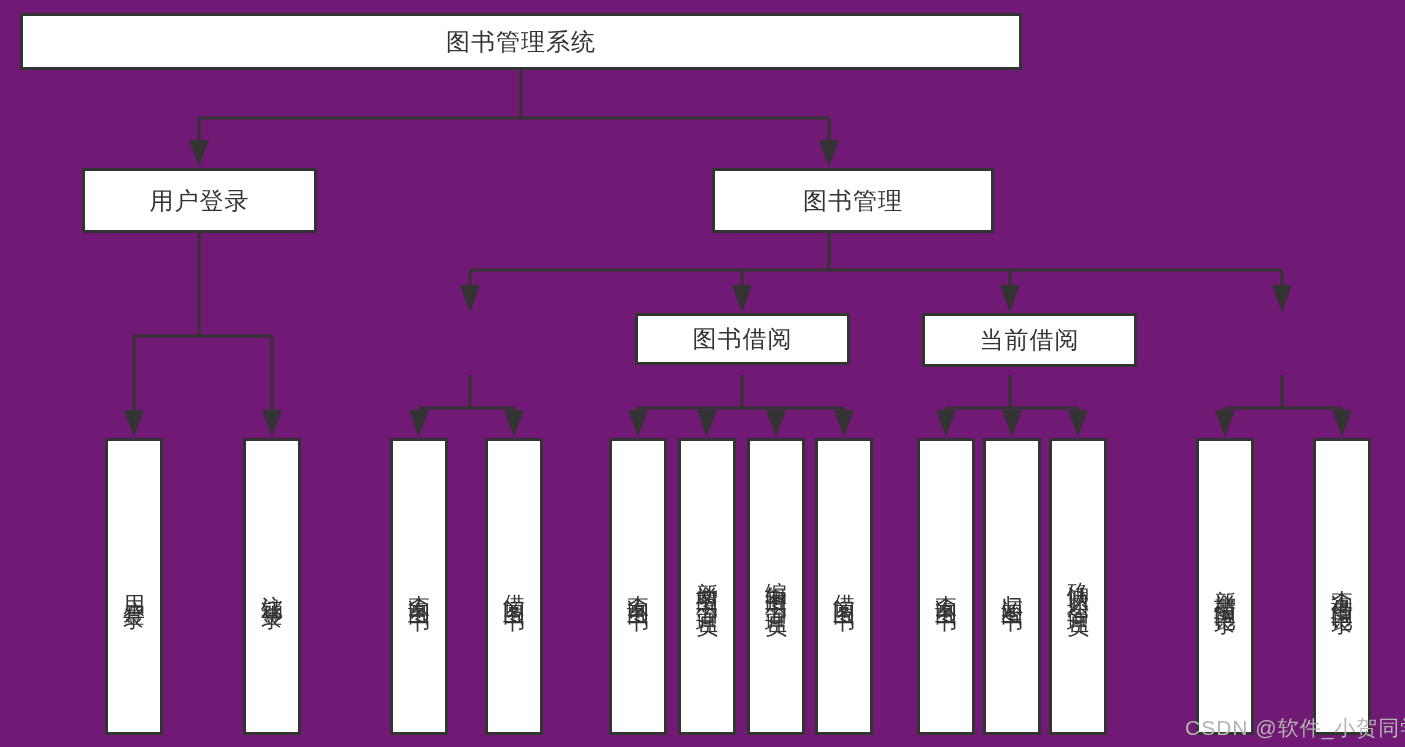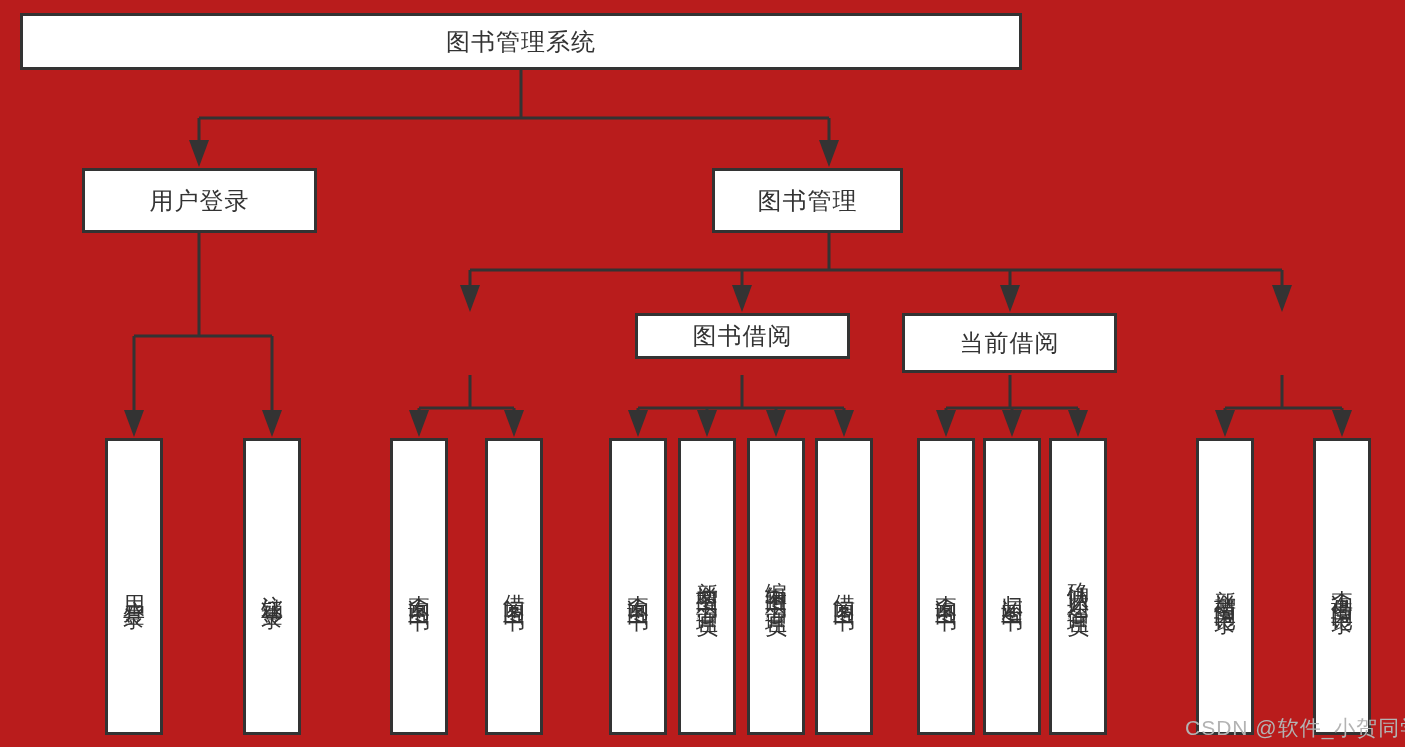--- a/index.html
+++ b/index.html
@@ -1,21 +1,21 @@
 <!DOCTYPE html>
 <html><head>
 <meta charset="utf-8">
 <style>
   html, body { margin: 0; padding: 0; background: #ffffff; }
   body { font-family: "Liberation Sans", sans-serif; }
   .canvas {
     position: relative;
     width: 1405px;
     height: 747px;
-    background: #b91c1c;
+    background: #701a75;
     overflow: hidden;
     text-decoration: underline;
   }
   .connectors {
     position: absolute;
     left: 0; top: 0;
     width: 1405px; height: 747px;
     z-index: 1;
   }
   .box {
@@ -88,28 +88,28 @@
     </g>
   </svg>
 
   <div class="box header" style="left:20px;top:13px;width:1002px;height:57px">
     <span>图书管理系统</span>
   </div>
 
   <div class="box header" style="left:82px;top:168px;width:235px;height:65px">
     <span>用户登录</span>
   </div>
-  <div class="box header" style="left:712px;top:168px;width:191px;height:65px">
+  <div class="box header" style="left:712px;top:168px;width:282px;height:65px">
     <span>图书管理</span>
   </div>
 
-  <div class="box header" style="left:635px;top:313px;width:215px;height:46px">
+  <div class="box header" style="left:635px;top:313px;width:215px;height:52px">
     <span>图书借阅</span>
   </div>
-  <div class="box header" style="left:902px;top:313px;width:215px;height:60px">
+  <div class="box header" style="left:922px;top:313px;width:215px;height:54px">
     <span>当前借阅</span>
   </div>
 
   <div class="box leaf" style="left:105px">
     <span>用户登录</span>
   </div>
   <div class="box leaf" style="left:243px">
     <span>注销登录</span>
   </div>
 

